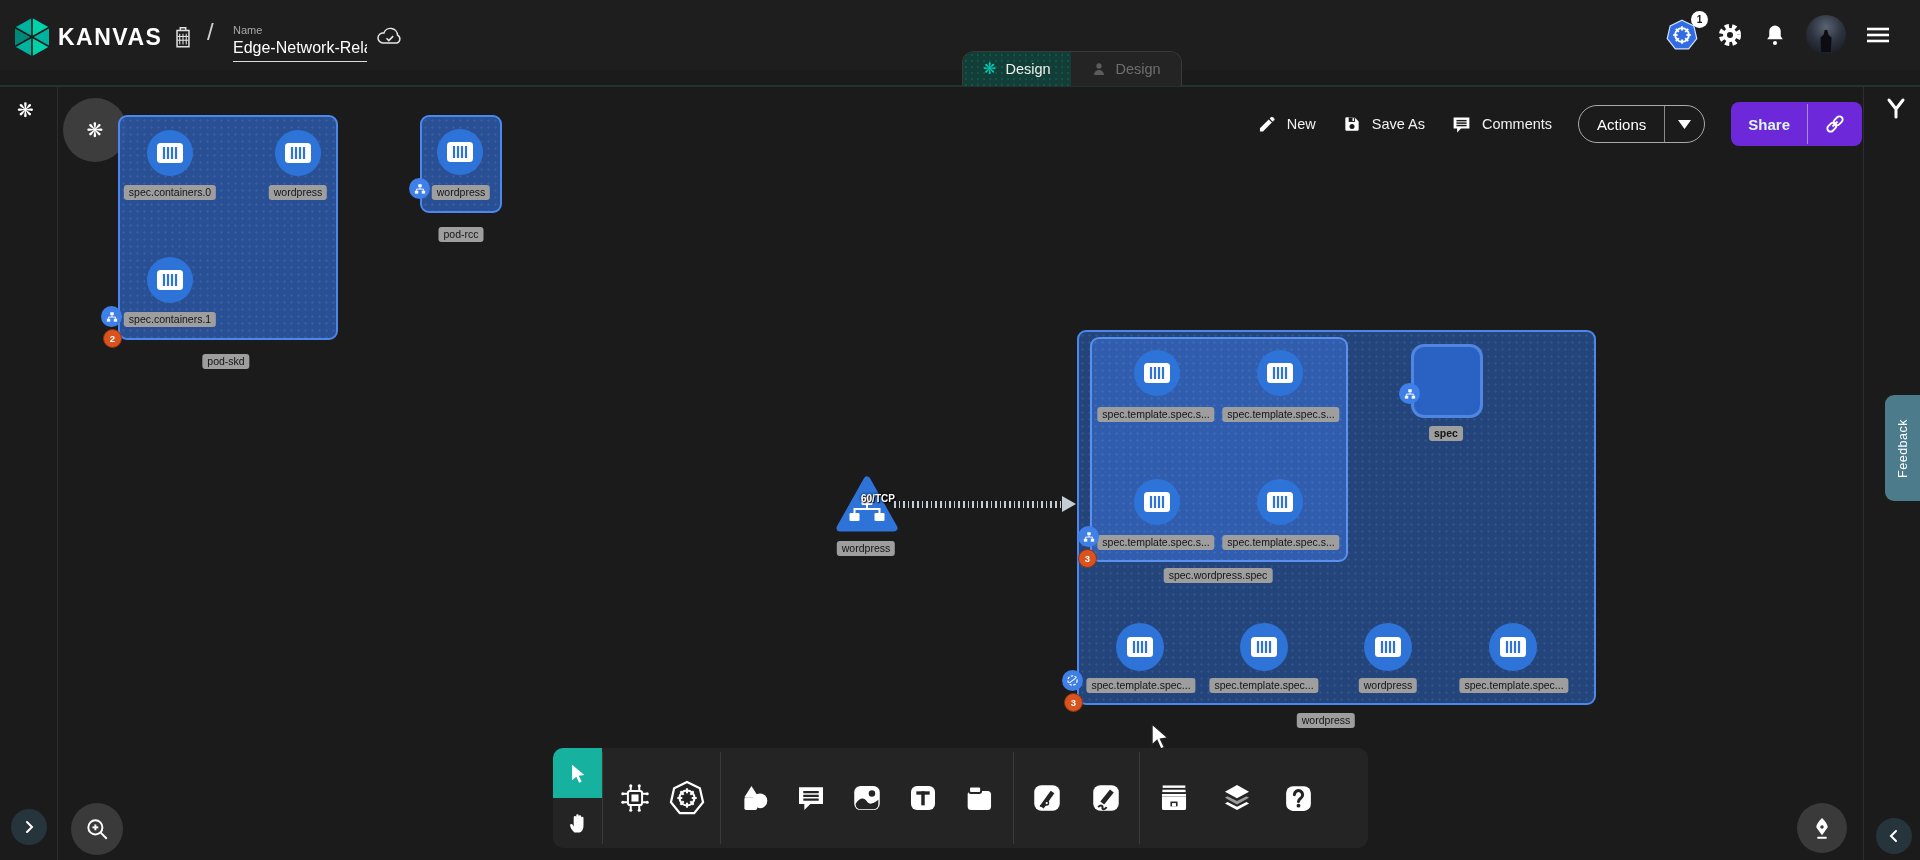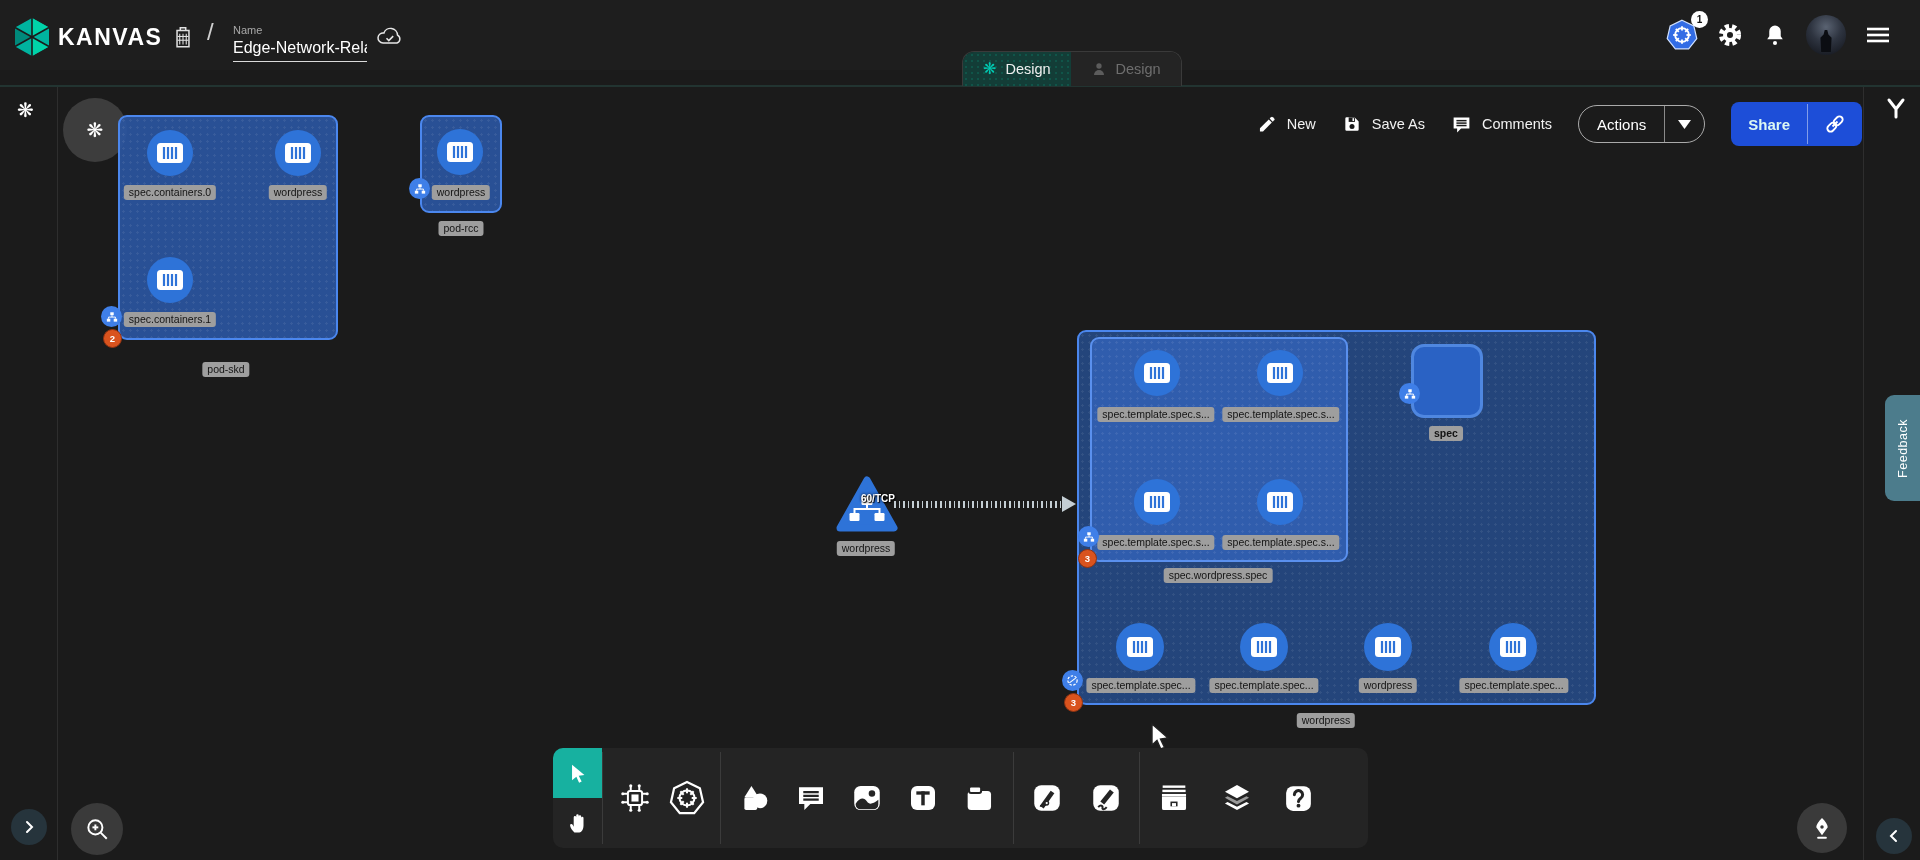--- a/index.html
+++ b/index.html
@@ -39,21 +39,21 @@
   
   #boundary { position:absolute; left:0; top:85px; width:1920px; height:2px; background:#223431; }
   .vline { position:absolute; top:87px; bottom:0; width:1px; background:#2e2e2e; }
   
   #actionbar { position:absolute; top:104px; right:58px; height:40px; display:flex; align-items:center; gap:26px; z-index:6; }
   .abtn { display:flex; align-items:center; gap:10px; color:#f2f2f2; font-size:14.5px; font-weight:500; cursor:pointer; }
   #actions-btn { display:flex; align-items:center; height:38px; border:1px solid #aaa; border-radius:19px; overflow:hidden; cursor:pointer; }
   #actions-btn .lbl { padding:0 18px; font-size:15px; color:#fff; }
   #actions-btn .sep { width:1px; height:38px; background:#8a8a8a; }
   #actions-btn .caret { padding:0 13px; display:grid; place-items:center; }
-  #share-btn { display:flex; align-items:center; height:44px; background:#1d4ed8; border-radius:8px; overflow:hidden; cursor:pointer; }
+  #share-btn { display:flex; align-items:center; height:44px; background:#6d28d9; border-radius:8px; overflow:hidden; cursor:pointer; }
   #share-btn .lbl { padding:0 17px; font-size:15px; font-weight:bold; color:#dcf8f3; }
   #share-btn .sep { width:1px; height:40px; background:rgba(255,255,255,0.45); }
   #share-btn .ic { padding:0 15px; display:grid; place-items:center; }
   
   .group { position:absolute; border:2px solid #4b87ee; border-radius:9px; background-color:rgba(42,85,160,0.92);
     background-image:radial-gradient(rgba(255,255,255,0.07) 1px, transparent 1.3px); background-size:7px 7px; z-index:2; }
   .group.inner { background-color:rgba(49,95,176,0.95); border-color:#5a90ee; }
   .group.outer { background-color:rgba(36,71,127,0.96); }
   .node { position:absolute; width:46px; height:46px; border-radius:50%; background:#2e73d8; display:grid; place-items:center; z-index:3; cursor:pointer; }
   .chip { position:absolute; transform:translateX(-50%); background:#9e9e9e; color:#141414; font-size:10.5px;
@@ -319,21 +319,21 @@
   <span class="chip" style="left:170px; top:312px;">spec.containers.1</span>
   <div class="badge-blue" style="left:101px; top:306px;">
     <svg width="12" height="12" viewBox="0 0 14 14">
       <rect x="5" y="1.5" width="4" height="3.4" fill="#fff"></rect>
         <rect x="1" y="9" width="4" height="3.4" fill="#fff"></rect>
         <rect x="9" y="9" width="4" height="3.4" fill="#fff"></rect>
       <path d="M7 4.9v2.2M3 9V7.1h8V9" stroke="#fff" stroke-width="1.1" fill="none"></path>
     </svg>
   </div>
   <div class="badge-orange" style="left:103px; top:329px;">2</div>
-  <span class="chip" style="left:226px; top:362px;">pod-skd</span>
+  <span class="chip" style="left:226px; top:354px;">pod-skd</span>
 
   <div class="group" style="left:420px; top:115px; width:82px; height:98px;"></div>
   <div class="node" style="left:437px; top:129px;">
     <svg width="30" height="24" viewBox="0 0 30 24">
       <rect x="2" y="2" width="26" height="20" rx="3.5" fill="#fff"></rect>
       <g stroke="#2e73d8" stroke-width="2.2">
           <line x1="9" y1="6" x2="9" y2="18"></line>
           <line x1="13" y1="6" x2="13" y2="18"></line>
           <line x1="17" y1="6" x2="17" y2="18"></line>
           <line x1="21" y1="6" x2="21" y2="18"></line>
@@ -342,21 +342,21 @@
   </div>
   <span class="chip" style="left:461px; top:185px;">wordpress</span>
   <div class="badge-blue" style="left:409px; top:178px;">
     <svg width="12" height="12" viewBox="0 0 14 14">
       <rect x="5" y="1.5" width="4" height="3.4" fill="#fff"></rect>
         <rect x="1" y="9" width="4" height="3.4" fill="#fff"></rect>
         <rect x="9" y="9" width="4" height="3.4" fill="#fff"></rect>
       <path d="M7 4.9v2.2M3 9V7.1h8V9" stroke="#fff" stroke-width="1.1" fill="none"></path>
     </svg>
   </div>
-  <span class="chip" style="left:461px; top:221px;">pod-rcc</span>
+  <span class="chip" style="left:461px; top:227px;">pod-rcc</span>
 
   <div id="svc-triangle">
     <svg width="62" height="58" viewBox="0 0 62 58">
       <path d="M31 4 L58 52 L4 52 Z" fill="#2e73d8" stroke="#2e73d8" stroke-width="7" stroke-linejoin="round"></path>
       <g fill="#fff">
         <rect x="25.5" y="20" width="11" height="9" rx="1.2"></rect>
         <rect x="13.5" y="37" width="10" height="8" rx="1.2"></rect>
         <rect x="38.5" y="37" width="10" height="8" rx="1.2"></rect>
       </g>
       <path d="M31 29v4M18.5 37v-4h25v4" stroke="#fff" stroke-width="2" fill="none"></path>

